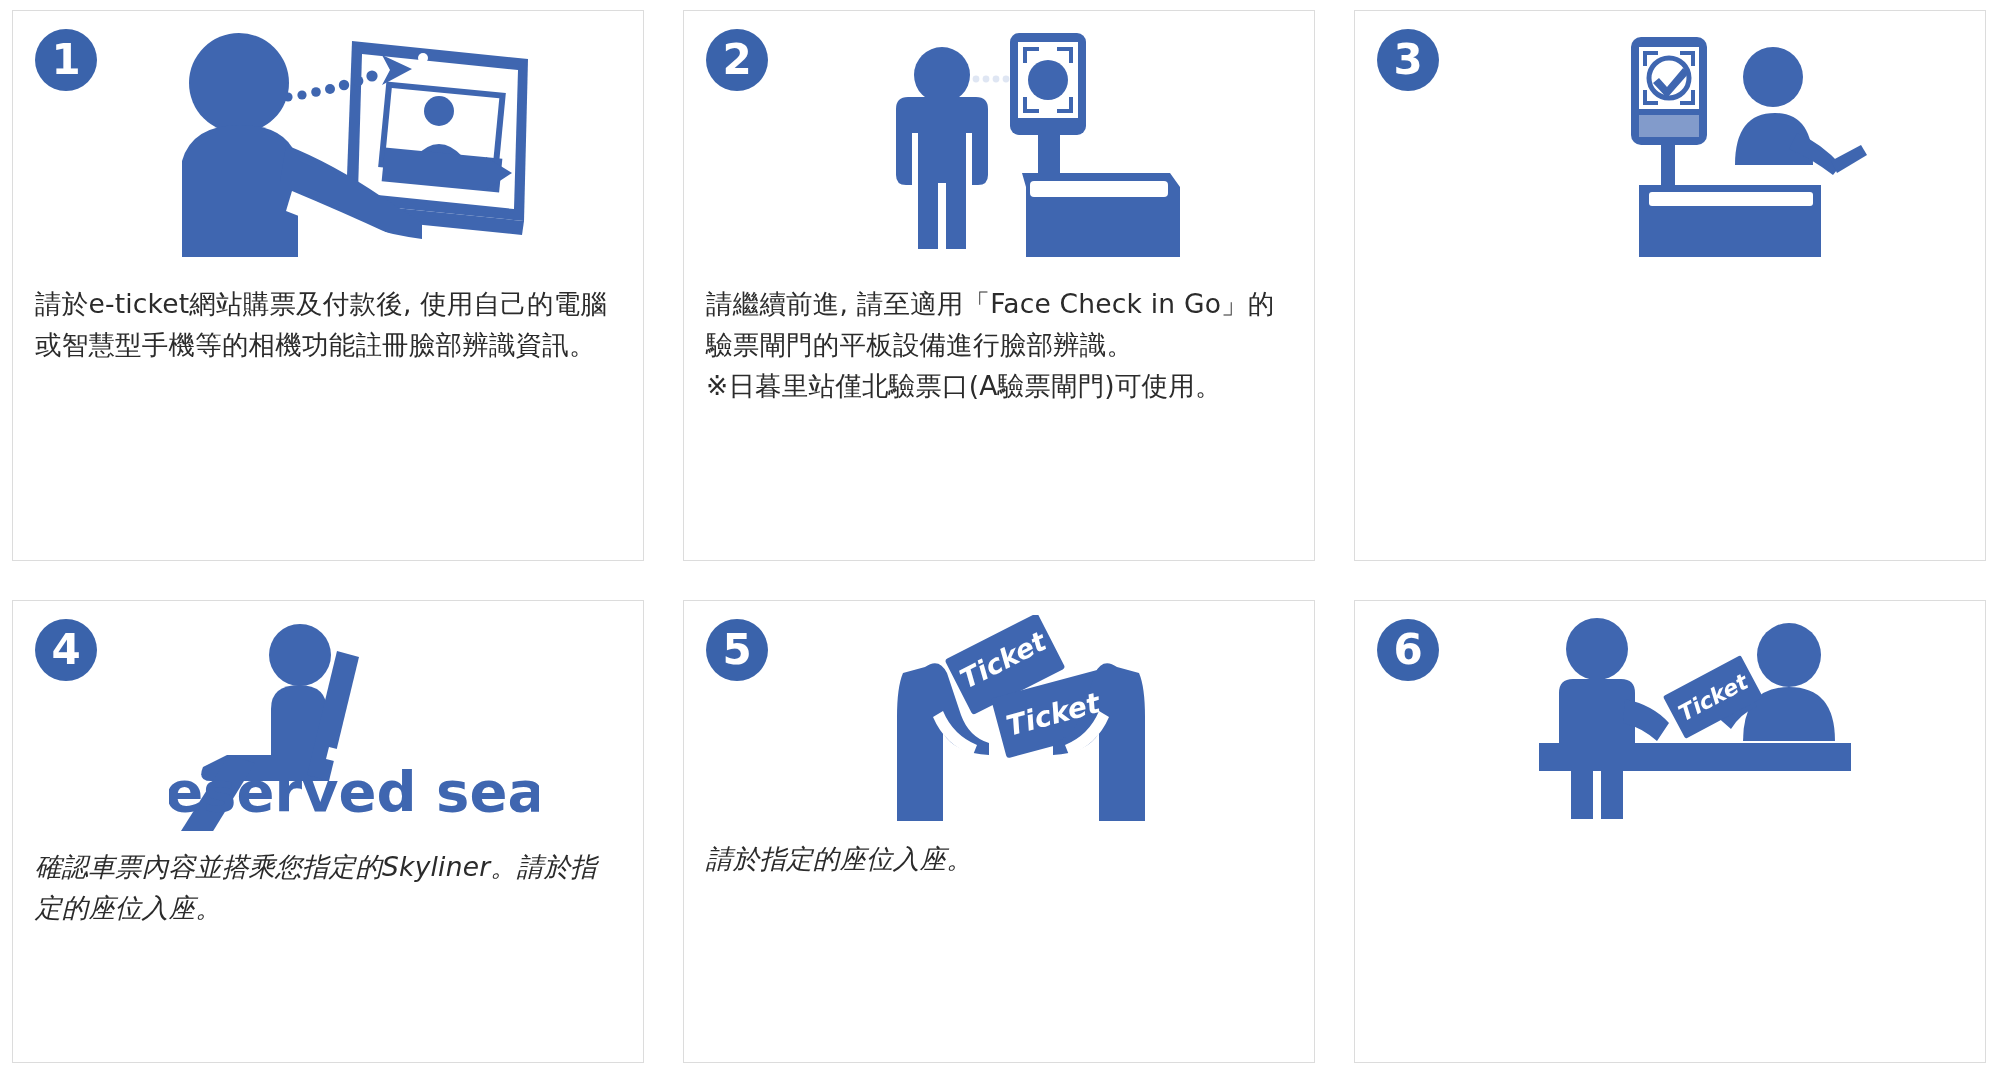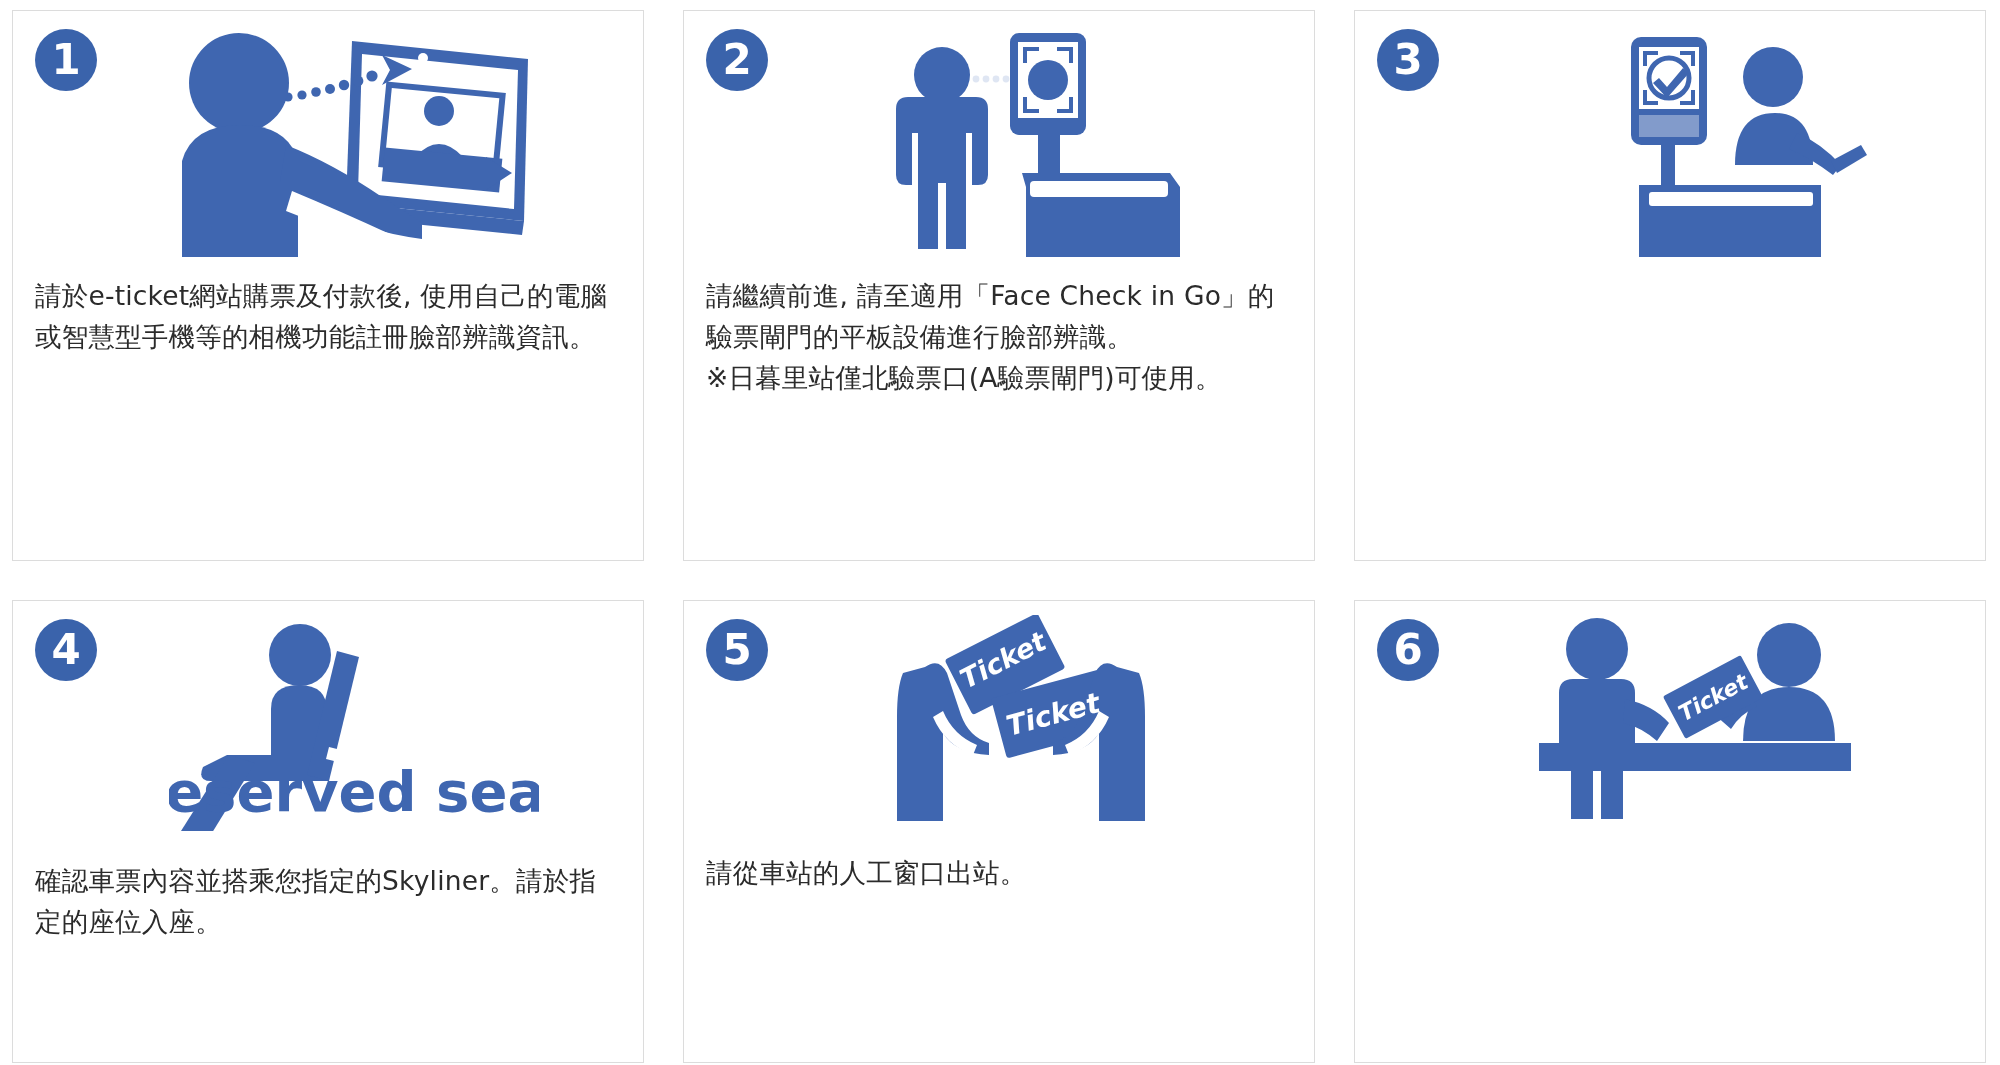--- a/index.html
+++ b/index.html
@@ -56,32 +56,32 @@
   .art {
     flex: 1 1 auto;
     display: flex;
     align-items: flex-start;
     justify-content: center;
     margin-top: -4px;
   }
   .art svg { display: block; }
 
   .caption {
-    margin-top: 18px;
+    margin-top: 26px;
     color: #2b2b2b;
     font-size: 26.5px;
     line-height: 1.55;
     letter-spacing: 0.2px;
     font-family: "DejaVu Sans", "Liberation Sans", sans-serif;
     white-space: pre-line;
   }
 
   
   .row2 .art-row { }
-  .row2 .caption { margin-top: 29px; }
+  .row2 .caption { margin-top: 15px; font-style: italic; }
 
   .art-1 { margin-left: -6px; }
   .art-4 { margin-left: -10px; margin-top: 2px; }
 </style>
 </head>
 <body>
 
 <div class="grid">
 
   <div class="card">
@@ -249,21 +249,21 @@
             <path d="M78 96 q10 24 34 34 l-4 10 q-28 -10 -40 -38 Z" fill="#ffffff"></path>
 
             <path d="M270 52 q-14 -10 -22 6 l-14 42 q-8 22 -28 28 l0 12 q34 -2 46 -22 l0 88 l46 0 l0 -104 q0 -30 -6 -44 Z" transform="translate(-18,0)"></path>
             <path d="M252 96 q-10 24 -34 34 l4 10 q28 -10 40 -38 Z" fill="#ffffff" transform="translate(-18,0)"></path>
           </g>
           <text x="140" y="54" font-family="'DejaVu Sans','Liberation Sans',sans-serif" font-size="27" font-weight="700" font-style="italic" fill="#ffffff" text-anchor="middle" transform="rotate(-27 140 49)">Ticket</text>
           <text x="188" y="109" font-family="'DejaVu Sans','Liberation Sans',sans-serif" font-size="28" font-weight="700" font-style="italic" fill="#ffffff" text-anchor="middle" transform="rotate(-15 188 99)">Ticket</text>
         </svg>
       </div>
     </div>
-    <div class="caption">請從車站的人工窗口出站。</div>
+    <div class="caption">請於指定的座位入座。</div>
   </div>
 
   <div class="card row2">
     <div class="art-row">
       <div class="badge">6</div>
       <div class="art art-6">
         <svg width="360" height="208" viewBox="0 0 360 208" aria-hidden="true">
           <g fill="#3f66b0">
 
             <circle cx="76" cy="34" r="31"></circle>

